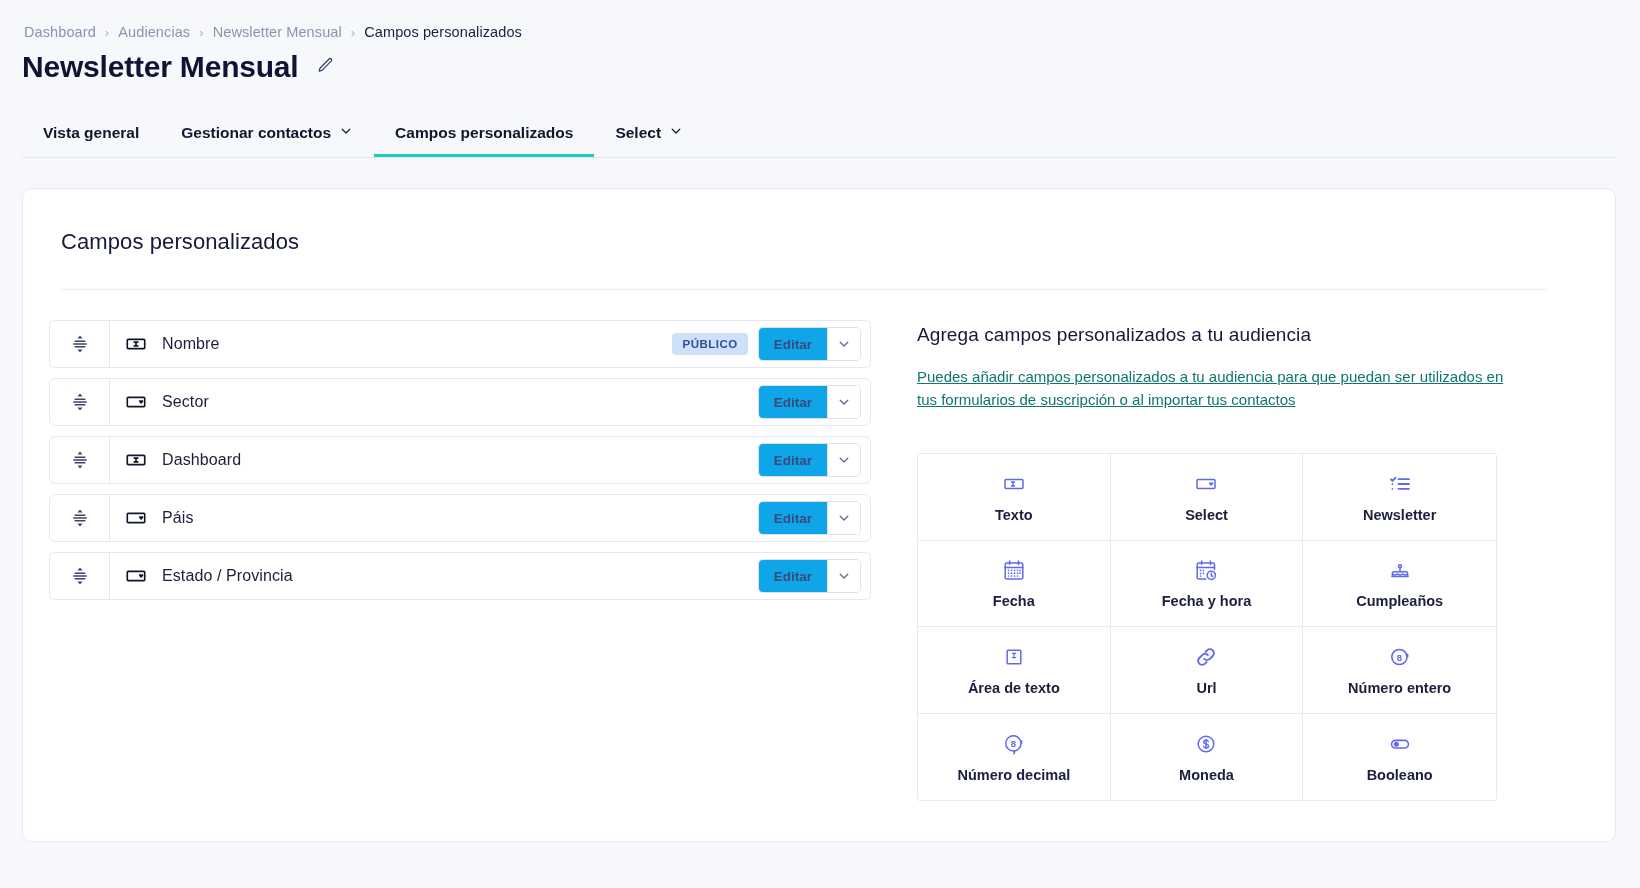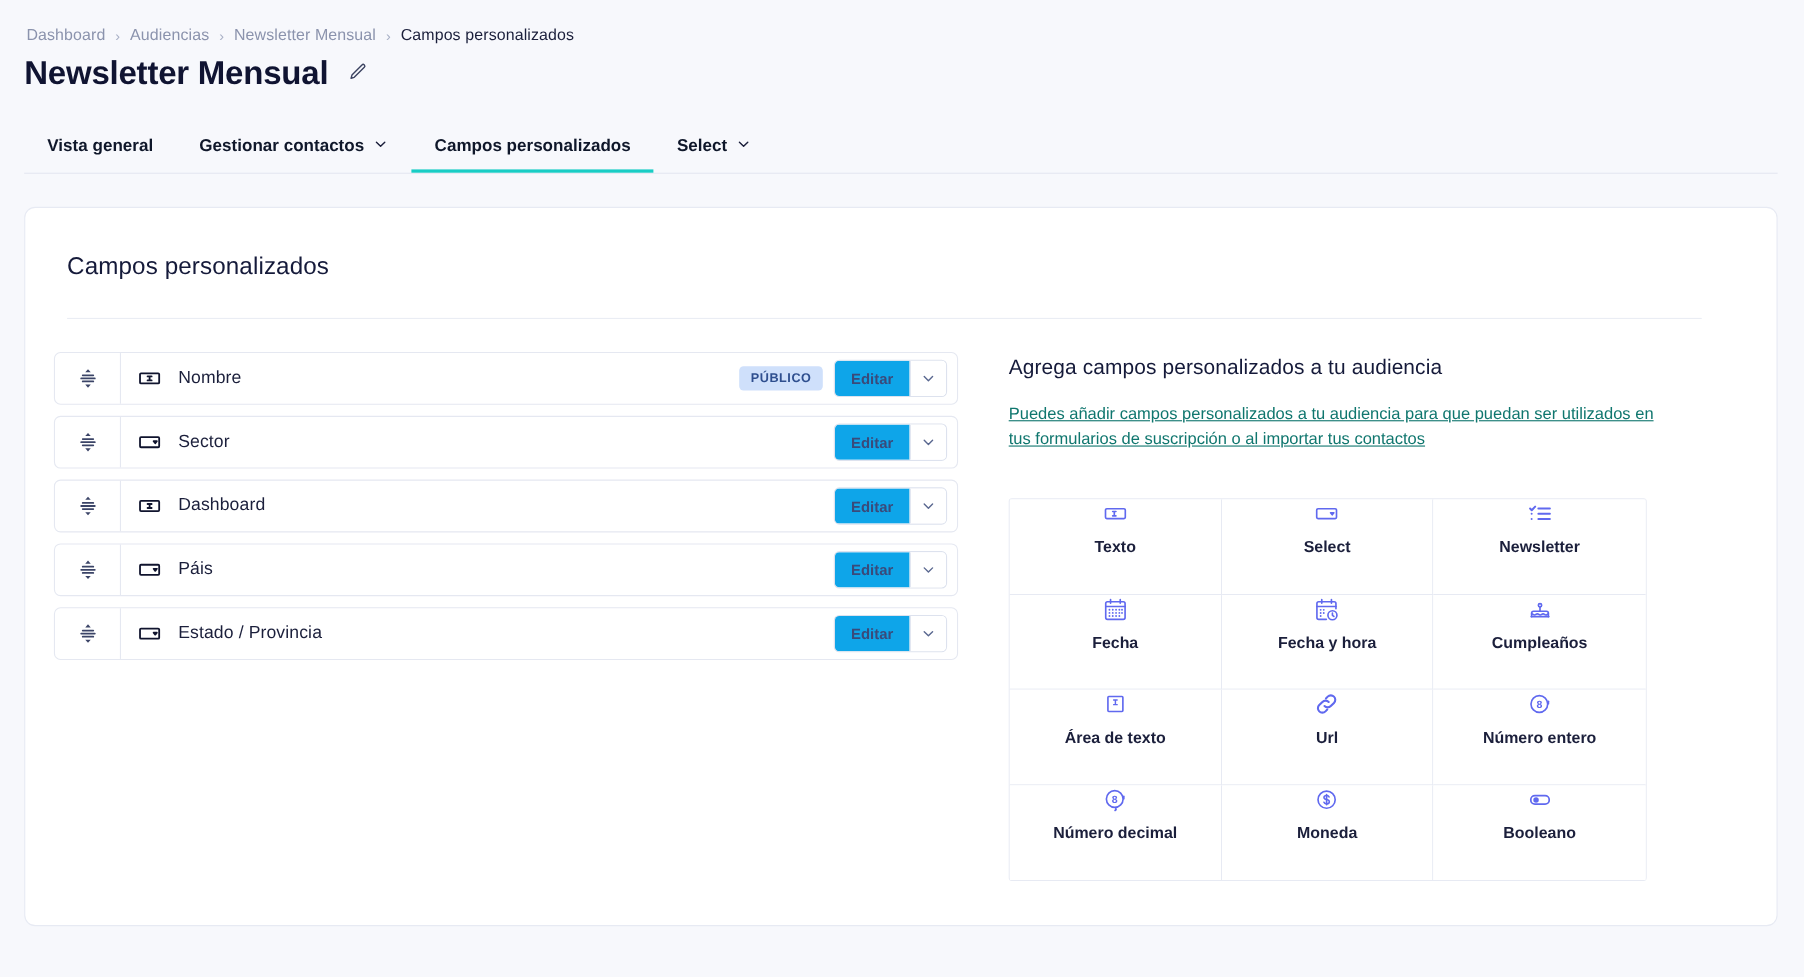--- a/index.html
+++ b/index.html
@@ -113,21 +113,21 @@
     max-width: 596px;
     text-decoration: underline;
   }
   .type-grid {
     margin-top: 42px; width: 580px;
     border: 1px solid #e7eaf3; border-radius: 3px;
     display: grid; grid-template-columns: repeat(3, 1fr);
   }
   .type-cellbox {
     height: 86.5px; display: flex; flex-direction: column;
-    align-items: center; gap: 10px;
+    align-items: center; justify-content: center; gap: 10px;
     border-right: 1px solid #e7eaf3; border-bottom: 1px solid #e7eaf3;
     cursor: pointer; background: #fff;
   }
   .type-cellbox:nth-child(3n) { border-right: none; }
   .type-cellbox:nth-last-child(-n+3) { border-bottom: none; }
   .type-cellbox .tlabel { font-size: 14.5px; font-weight: 700; color: #1b1f3b; }
   .type-cellbox .ticon { height: 26px; display: flex; align-items: center; justify-content: center; }
 </style>
 </head>
 <body>

